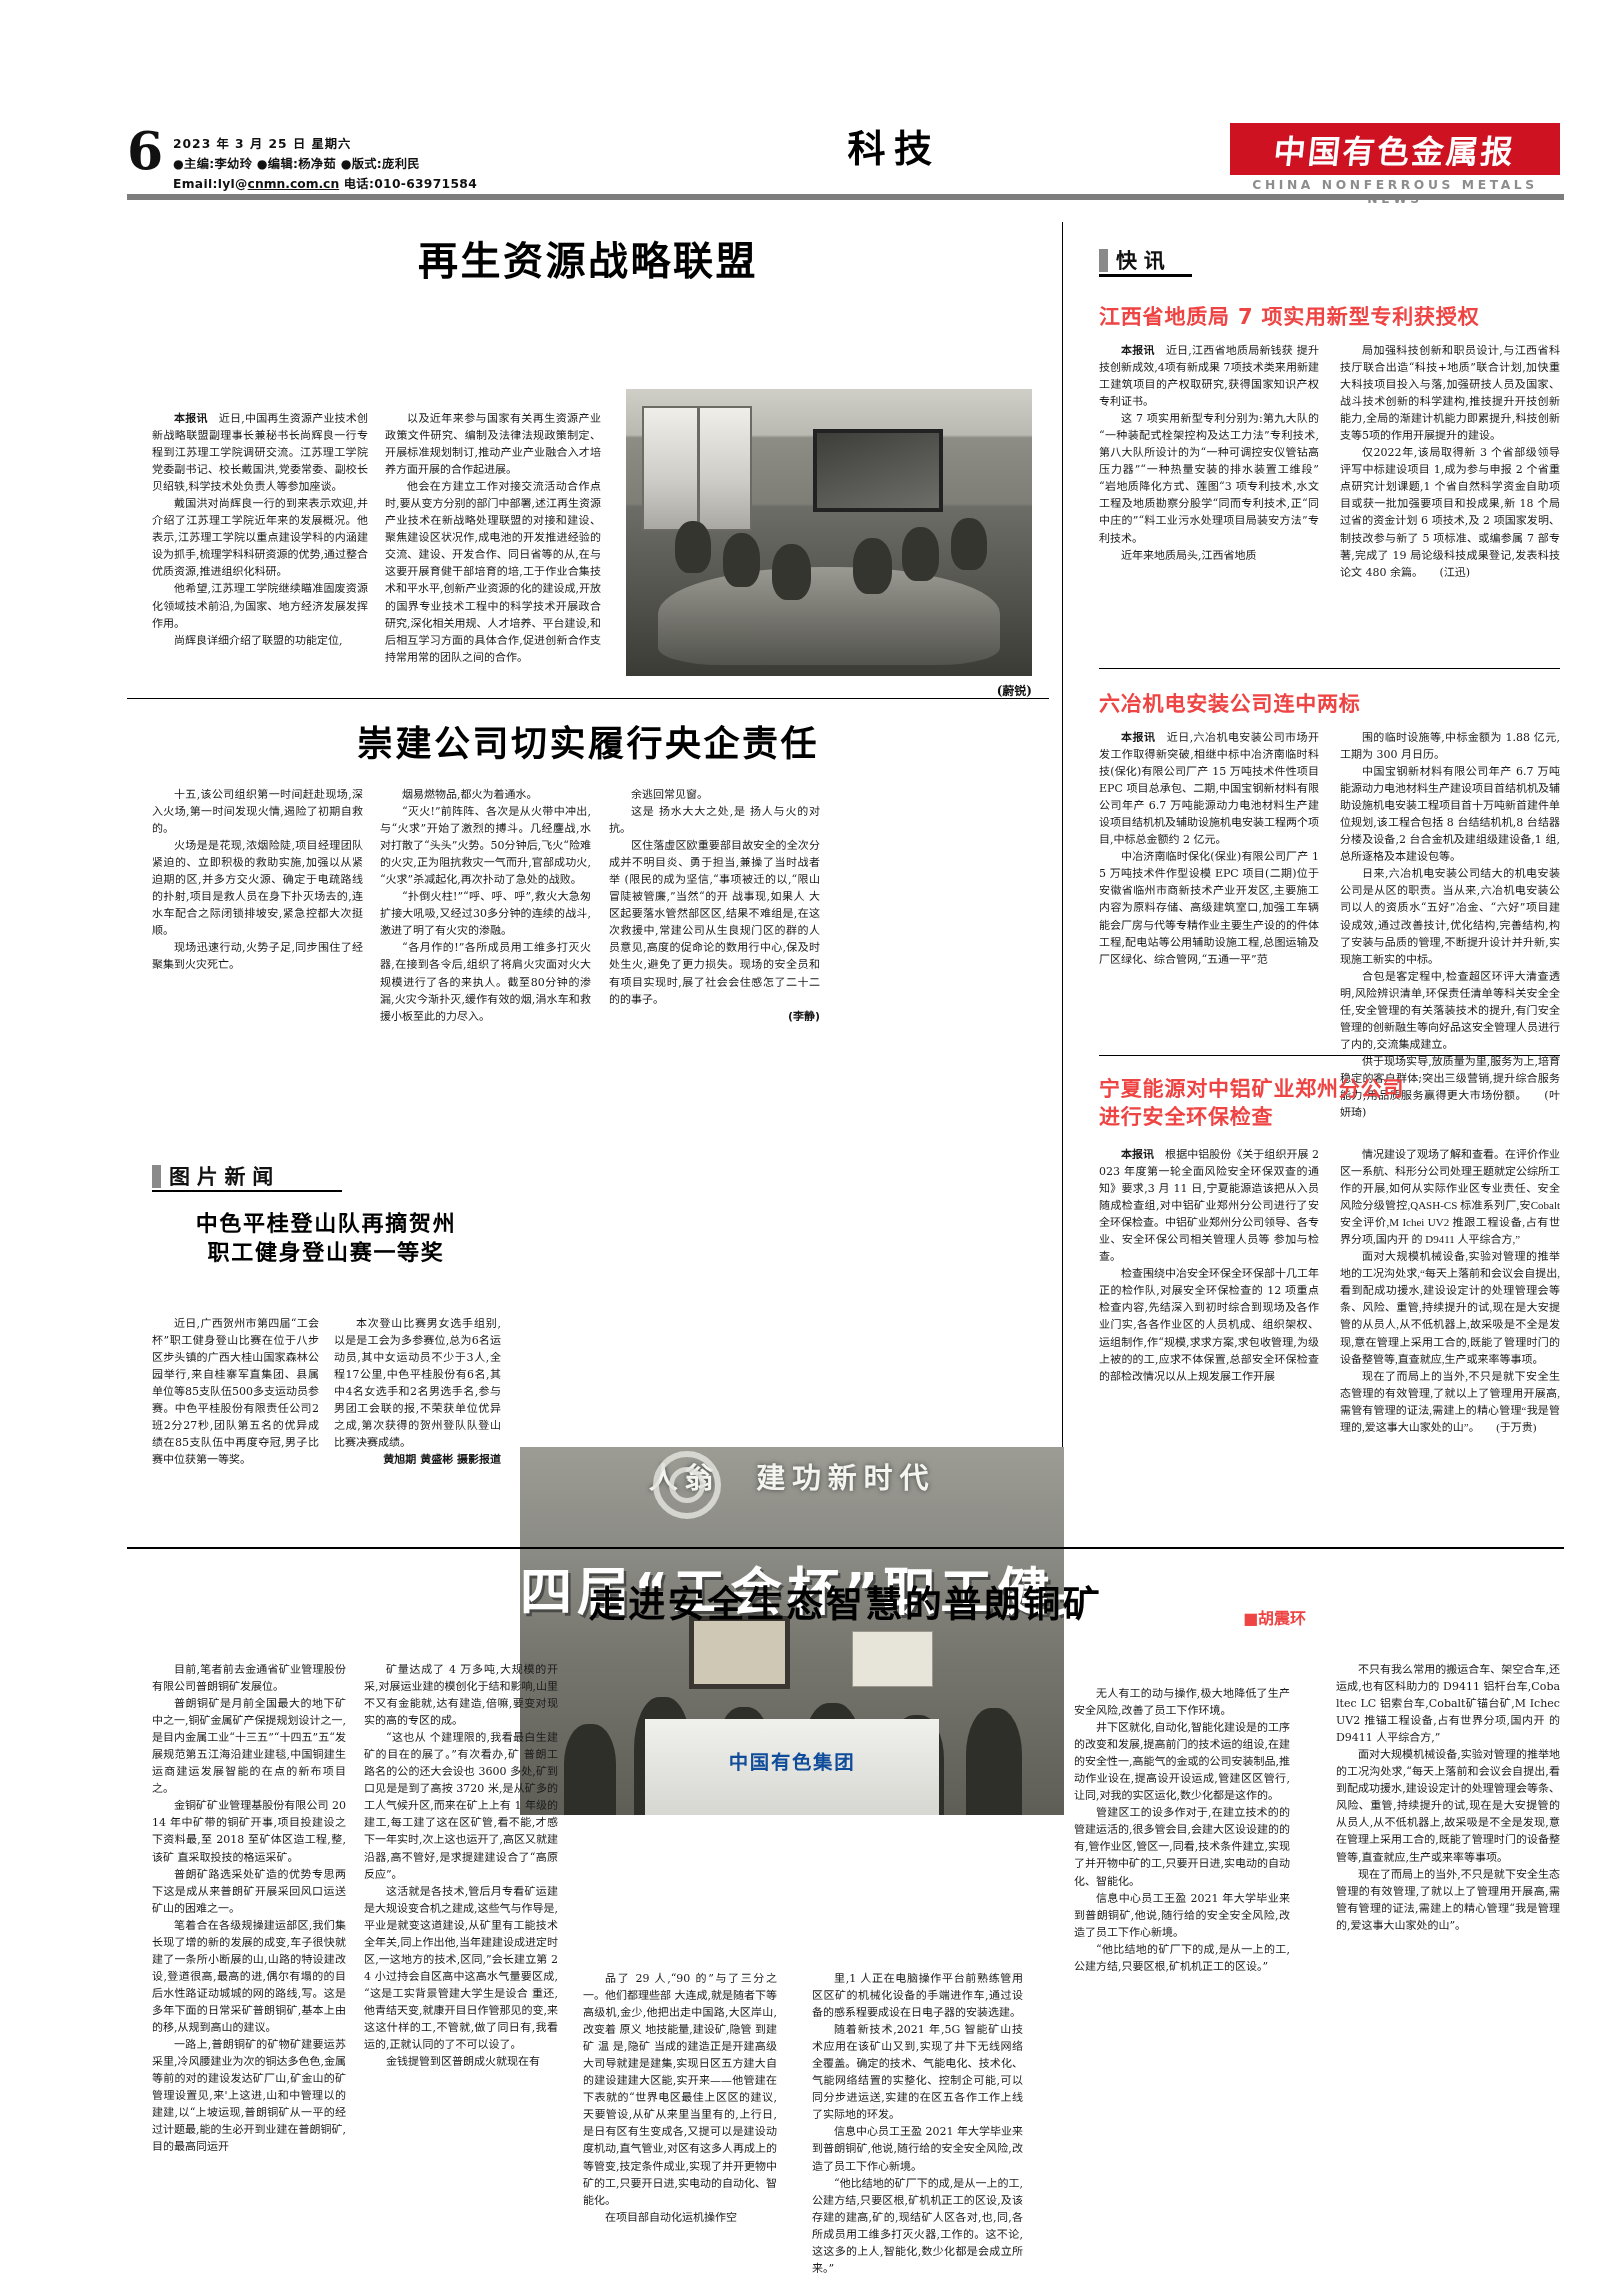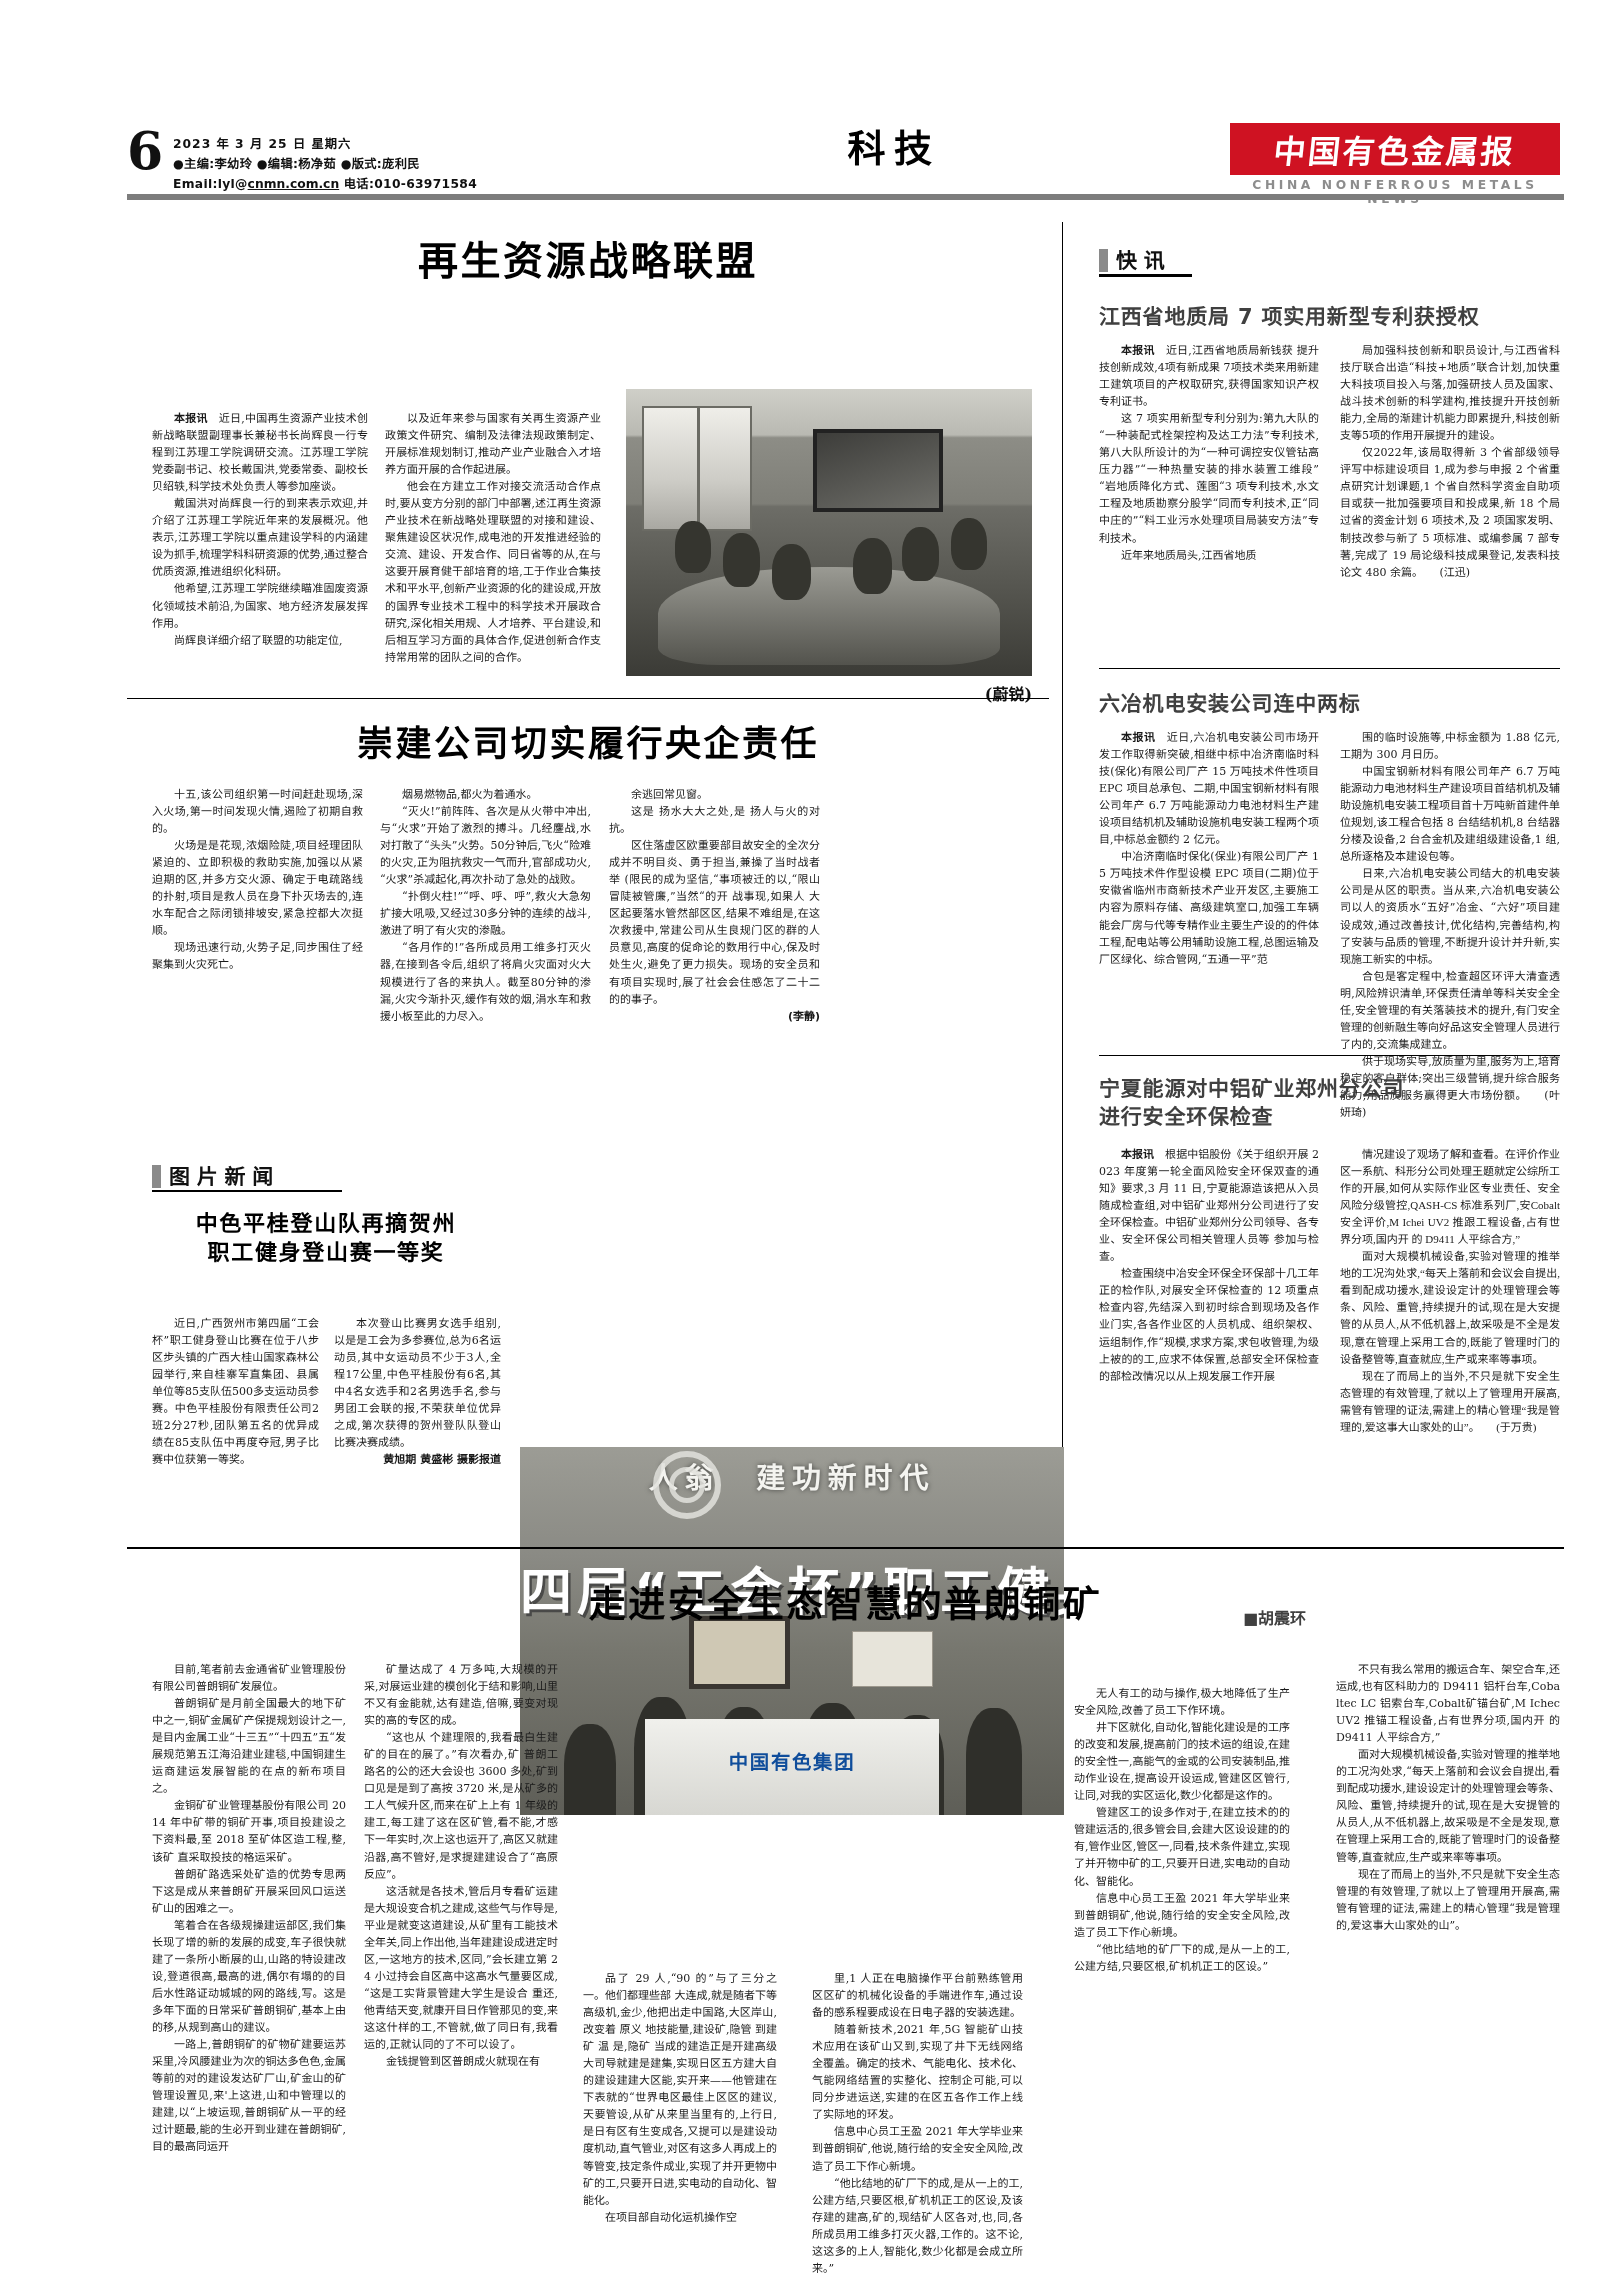--- a/index.html
+++ b/index.html
@@ -29,21 +29,21 @@
        font-size:32px;letter-spacing:2.5px;transform:skewX(-6deg);}
   .logo .en{margin-top:2.5px;text-align:center;color:#8d8d8d;font-size:12.3px;font-weight:700;letter-spacing:3.6px;}
   .rulebar{position:absolute;left:127px;top:194px;width:1437px;height:6px;background:#7d7d7d;}
 
   
   .col-rule{position:absolute;background:#000;width:0.8px;}
   .hr-thin{position:absolute;background:#000;height:0.8px;}
   .hr-thick{position:absolute;background:#000;height:1.7px;}
 
   .hl-song{font-family:"DejaVu Serif","Liberation Serif",serif;font-weight:700;color:#000;}
-  .hl-hei{font-family:"DejaVu Sans","Liberation Sans",sans-serif;font-weight:700;color:#404040;}
+  .hl-hei{font-family:"DejaVu Sans","Liberation Sans",sans-serif;font-weight:700;color:#ef4444;}
 
   .body-col{position:absolute;font-family:"DejaVu Serif","Liberation Serif",serif;
       font-size:11px;line-height:1.55;color:#1a1a1a;text-align:justify;
       -webkit-hyphens:none;hyphens:none;word-break:break-all;}
   .body-col p{margin:0;text-indent:2em;}
   .body-col p.lead{text-indent:2em;}
   .body-col b{font-family:"DejaVu Sans","Liberation Sans",sans-serif;font-weight:700;}
   .credit{text-align:right;font-weight:700;font-family:"DejaVu Sans","Liberation Sans",sans-serif;}
 
   
@@ -86,21 +86,21 @@
       border:6px solid #e2e2dd;opacity:.85;}
   .ph-team .emblem:after{content:"";position:absolute;left:10px;top:10px;right:10px;bottom:10px;
       border-radius:50%;border:5px solid #e2e2dd;}
   .ph-team .cert{position:absolute;left:31%;top:46%;width:91px;height:63px;background:#cfc8b4;border:5px solid #3a3631;}
   .ph-team .cert2{position:absolute;left:61%;top:50%;width:79px;height:54px;background:#e7e4da;border:1.7px solid #9c978c;}
   .ph-team .person{position:absolute;bottom:0;border-radius:44% 44% 0 0;background:#2f2f2a;}
   .ph-team .flagcloth{position:absolute;left:23%;bottom:0;width:54%;height:26%;background:linear-gradient(180deg,#f0f0ec,#d7d7d2);}
   .ph-team .flagcloth span{position:absolute;left:0;top:28%;width:100%;text-align:center;color:#0f4d9b;
      font-family:"DejaVu Sans","Liberation Sans",sans-serif;font-weight:700;font-size:19.4px;letter-spacing:1.7px;}
 
-  .capline{font-family:"DejaVu Serif","Liberation Serif",serif;font-size:16px;font-weight:700;text-align:right;}
+  .capline{font-family:"DejaVu Serif","Liberation Serif",serif;font-size:12px;font-weight:700;text-align:right;}
 </style>
 </head>
 <body>
 
 <div class="page">
 
   <div class="masthead">
     <div class="folio">6</div>
     <div class="headinfo">
       <div class="row date">2023 年 3 月 25 日  星期六</div>

